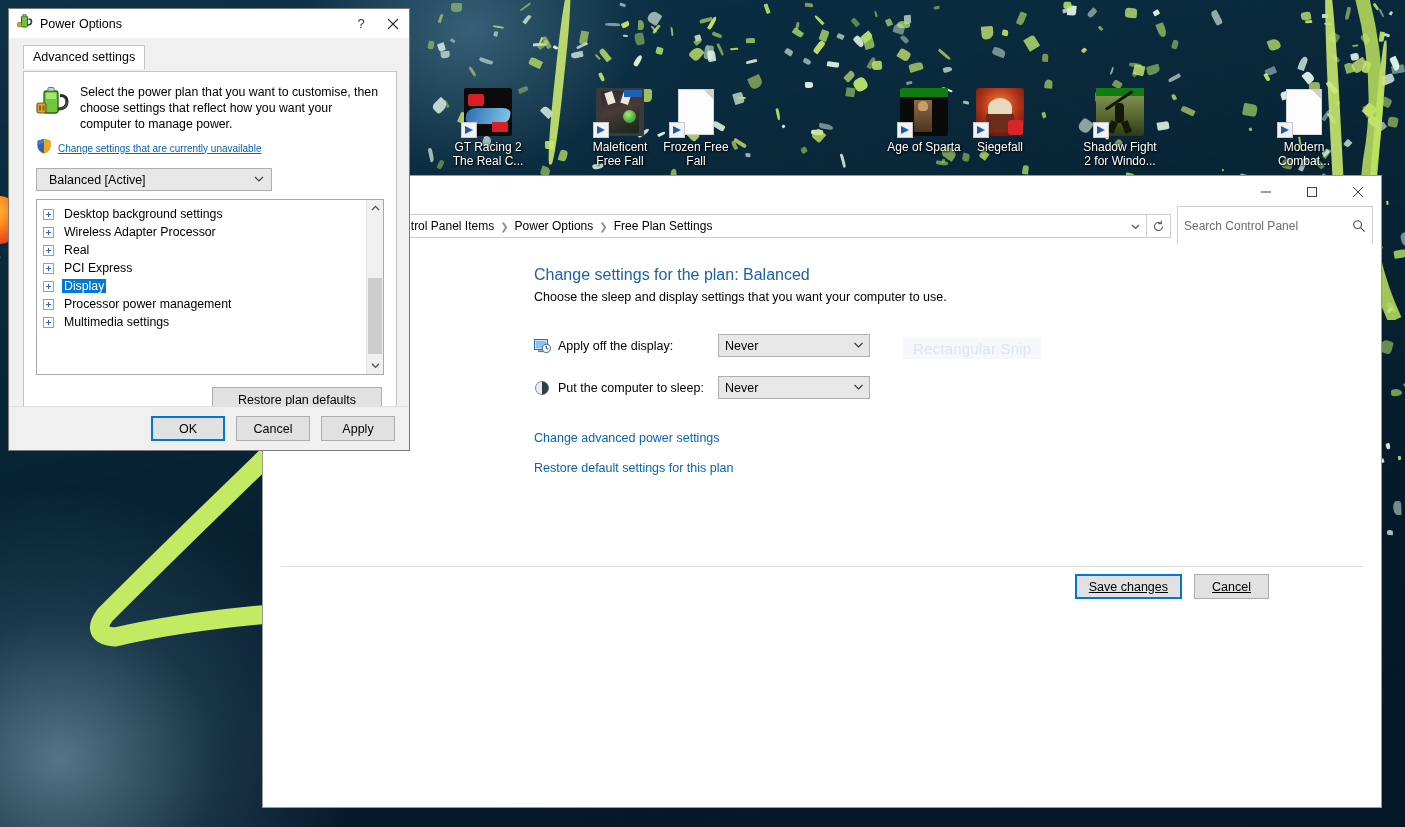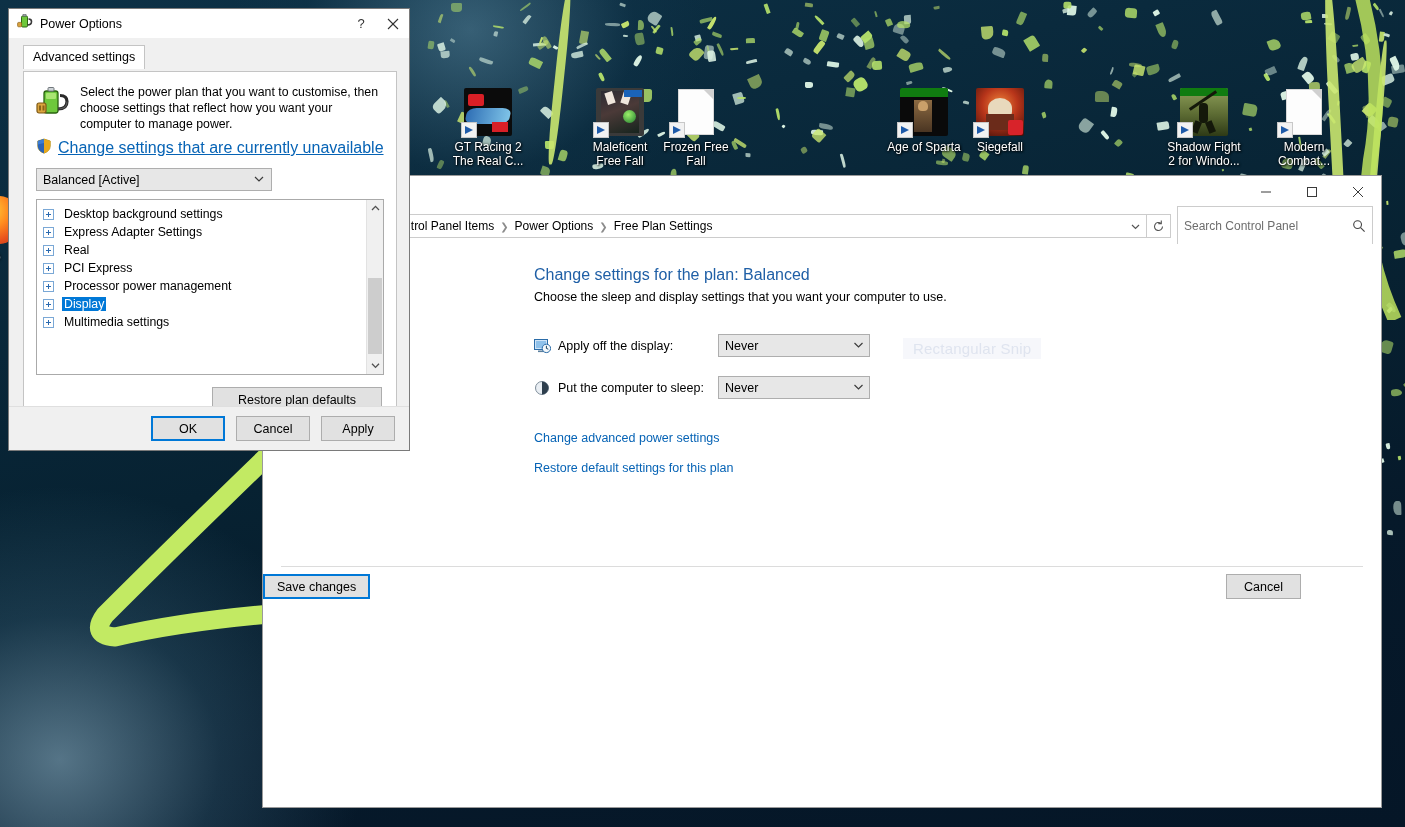--- a/index.html
+++ b/index.html
@@ -259,23 +259,24 @@
     letter-spacing: .2px;
   }
   #cp-divider {
     position: absolute;
     left: 18px; right: 18px; top: 322px;
     height: 1px; background: #dcdcdc;
   }
   #cp-actions {
     position: absolute;
     left: 0; right: 0; top: 330px;
-    display: flex; justify-content: space-between; align-items: center;
+    display: flex; justify-content: flex-end; align-items: center;
     gap: 12px;
-    padding-right: 80px;
+    padding-right: 112px;
+    text-decoration: underline;
   }
   .wbutton {
     min-width: 75px; height: 25px;
     padding: 0 12px;
     font-family: "Liberation Sans", sans-serif;
     font-size: 12.5px;
     background: #e1e1e1;
     border: 1px solid #adadad;
     color: #000;
   }
@@ -340,31 +341,31 @@
     line-height: 16px;
     color: #000;
   }
   #po-uac-row {
     display: flex; align-items: center;
     gap: 6px;
     margin: 6px 0 0 0;
   }
   #po-uac-link {
     color: #0663b5;
-    font-size: 16px;
+    font-size: 10px;
     text-decoration: underline;
   }
   #po-plan {
     margin-top: 10px;
     width: 236px; height: 23px;
     border: 1px solid #aeaeae;
     background: #e7e7e7;
     display: flex; align-items: center;
     font-size: 12.5px; color: #000;
-    padding-left: 6px;
+    padding-left: 12px;
   }
   #po-plan .cval { flex: 1; }
   #po-plan .carr { width: 24px; text-align: center; font-size: 10px; color: #3c3c3c; }
 
   #po-tree {
     margin-top: 8px;
     width: 348px; height: 176px;
     border: 1px solid #aaaaaa;
     background: #fff;
     display: flex;
@@ -760,21 +761,21 @@
         <div class="thumb">
           <div class="art" style="background:radial-gradient(circle at 50% 35%,#f0853a 0%,#b8351a 45%,#3a0d08 100%)">
             <div style="position:absolute;left:12px;top:10px;width:24px;height:20px;background:#e8d9bc;border-radius:50% 50% 30% 30%"></div>
             <div style="position:absolute;left:10px;top:26px;width:28px;height:16px;background:#6b2b1a"></div>
             <div style="position:absolute;right:1px;bottom:1px;width:15px;height:15px;background:#d8232a;border-radius:2px"></div>
           </div>
           <div class="lnk"></div>
         </div>
         <span class="lbl">Siegefall</span>
       </div>
-      <div class="dicon" style="left: 1156px; top: 88px;">
+      <div class="dicon" style="left: 1072px; top: 88px;">
         <div class="thumb">
           <div class="art" style="background:linear-gradient(180deg,#8fa05a 0%,#5c6b33 55%,#2e3a16 100%)">
             <div style="position:absolute;left:0;top:0;right:0;height:8px;background:#107c10"></div>
             <div style="position:absolute;left:19px;top:15px;width:9px;height:20px;background:#14180a;border-radius:4px"></div>
             <div style="position:absolute;left:7px;top:11px;width:32px;height:3px;background:#14180a;transform:rotate(-34deg)"></div>
             <div style="position:absolute;left:13px;top:33px;width:7px;height:12px;background:#14180a;transform:rotate(22deg)"></div>
             <div style="position:absolute;left:27px;top:33px;width:7px;height:12px;background:#14180a;transform:rotate(-22deg)"></div>
           </div>
           <div class="lnk"></div>
         </div>
@@ -971,37 +972,37 @@
       </div>
 
       <div id="po-tree">
         <div id="po-tree-list">
             <div class="tnode">
               <span class="tplus"></span>
               <span class="tlbl">Desktop background settings</span>
             </div>
             <div class="tnode">
               <span class="tplus"></span>
-              <span class="tlbl">Express Adapter Settings</span>
+              <span class="tlbl">Wireless Adapter Processor</span>
             </div>
             <div class="tnode">
               <span class="tplus"></span>
               <span class="tlbl">Real</span>
             </div>
             <div class="tnode">
               <span class="tplus"></span>
               <span class="tlbl">PCI Express</span>
             </div>
+            <div class="tnode sel">
+              <span class="tplus"></span>
+              <span class="tlbl">Display</span>
+            </div>
             <div class="tnode">
               <span class="tplus"></span>
               <span class="tlbl">Processor power management</span>
-            </div>
-            <div class="tnode sel">
-              <span class="tplus"></span>
-              <span class="tlbl">Display</span>
             </div>
             <div class="tnode">
               <span class="tplus"></span>
               <span class="tlbl">Multimedia settings</span>
             </div>
           </div>
         <div id="po-sbar">
           <div class="sb-arrow">
             <svg width="9" height="7" viewBox="0 0 9 7">
                 <polyline points="1,5 4.5,1.4 8,5" fill="none" stroke="currentColor" stroke-width="1.3"></polyline>

